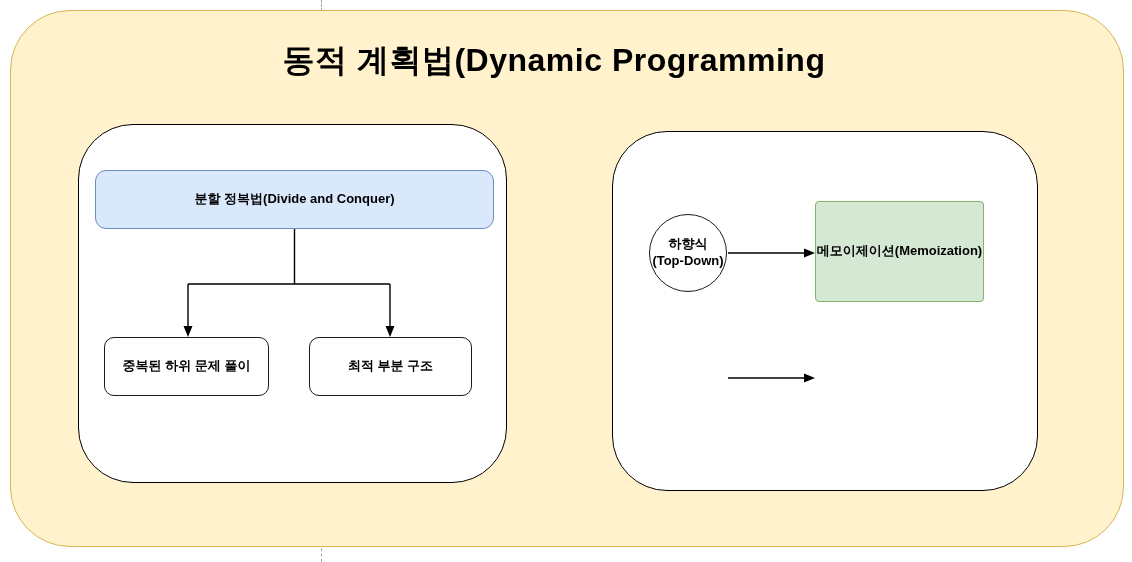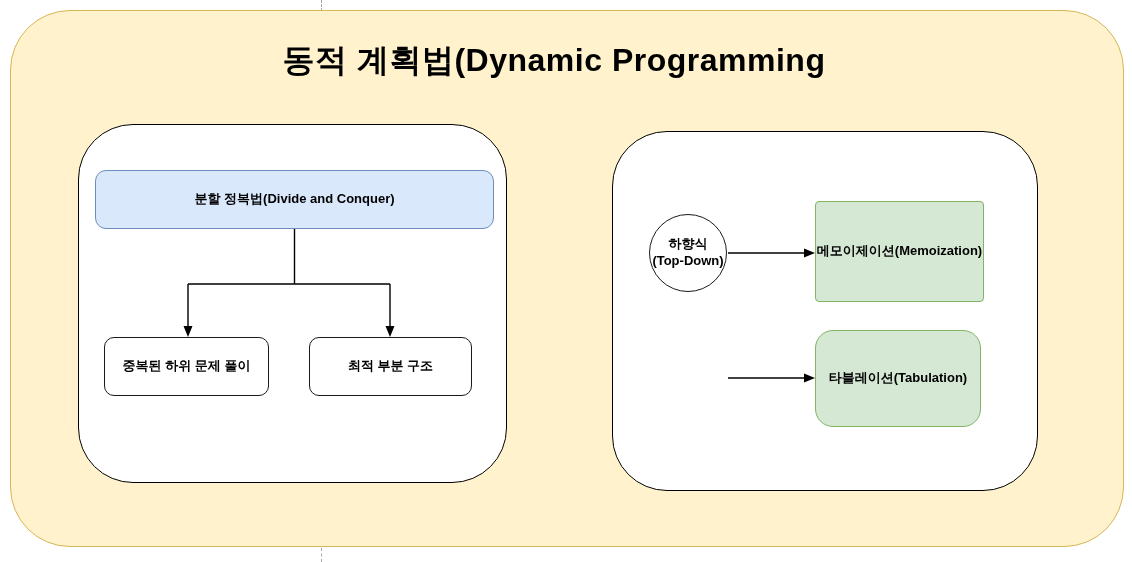--- a/index.html
+++ b/index.html
@@ -176,20 +176,17 @@
       <div class="circle circle-1">
         <span>하향식</span>
         <span>(Top-Down)</span>
       </div>
 
       <div class="node node-green-1">
         <span>메모이제이션(Memoization)</span>
       </div>
 
 
-      <div class="node node-green-2">
-        <span>타블레이션(Tabulation)</span>
-      </div>
 
     </div>
 
   </div>
 </div>
 
 </body></html>

